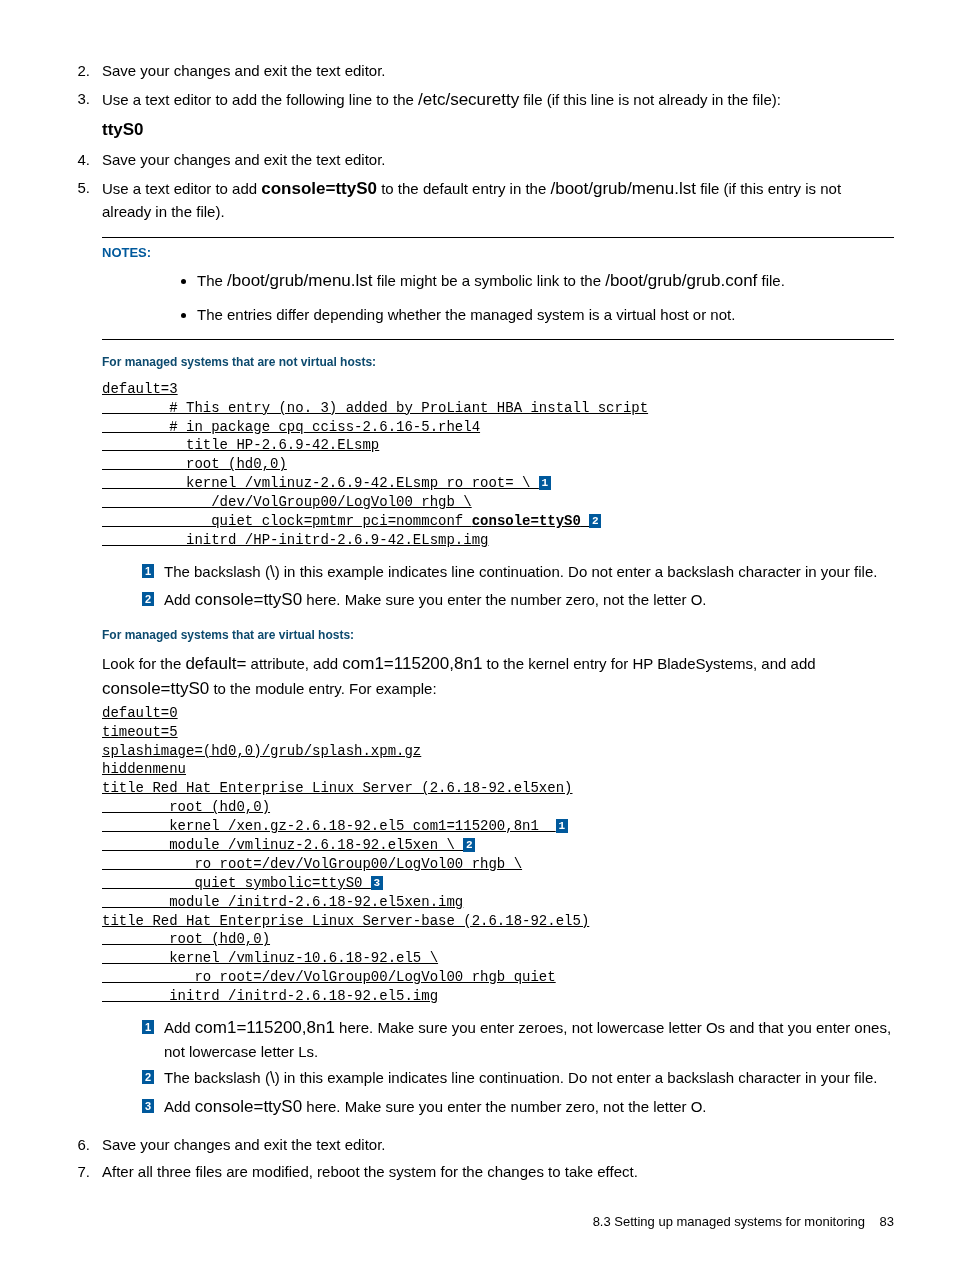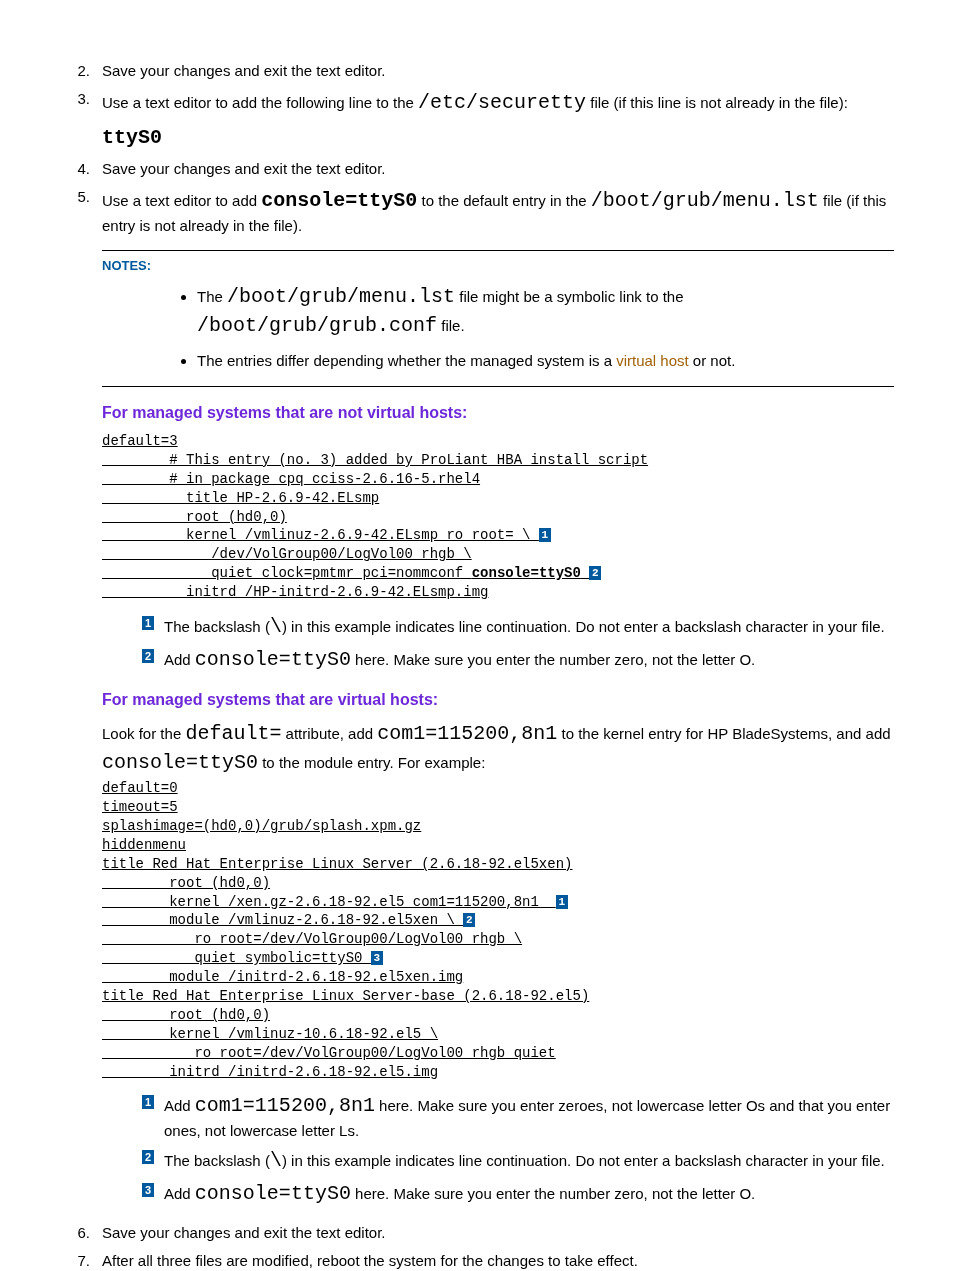--- a/index.html
+++ b/index.html
@@ -9,29 +9,29 @@
     margin: 0;
     padding: 60px 60px 40px 60px;
     line-height: 1.45;
     background: #fff;
   }
   .content { max-width: 840px; margin: 0 auto; }
   ol.main { list-style: none; padding: 0; margin: 0; }
   ol.main > li { display: flex; margin-bottom: 6px; }
   ol.main > li > .num { width: 30px; flex: 0 0 30px; text-align: right; padding-right: 12px; }
   ol.main > li > .body { flex: 1; }
-  code, .mono { font-family: Liberation Mono, monospace; font-size: 20px; }
+  code, .mono { font-family: Liberation Sans, sans-serif; font-size: 17px; }
   .monoblock { font-family: "Courier New", monospace; font-size: 14px; white-space: pre; margin: 2px 0 10px 0; line-height: 1.35; text-decoration: underline; }
   .bold { font-weight: bold; }
   .notes-hr { border: none; border-top: 1px solid #000; margin: 14px 0 6px 0; }
   .notes-title { font-weight: bold; color: #00599c; font-size: 13px; margin: 4px 0 6px 0; }
   .notes ul { list-style: disc; margin: 0 0 6px 0; padding-left: 48px; }
   .notes li { margin-bottom: 10px; margin-left: 47px; }
-  a.link { color: #a16207; text-decoration: none; }
-  .subhead { color: #6d28d9; font-weight: bold; font-size: 16px; margin: 14px 0 8px 0; }
+  a.link { color: #000000; text-decoration: none; }
+  .subhead { color: #0c4a6e; font-weight: bold; font-size: 12px; margin: 14px 0 8px 0; }
   .callout { display: inline-block; background: #00599c; color: #fff; font-size: 11px; font-weight: bold; width: 12px; height: 14px; text-align: center; line-height: 14px; vertical-align: 1px; }
   .callout-list { list-style: none; padding: 0; margin: 8px 0 8px 40px; }
   .callout-list > li { display: flex; margin-bottom: 4px; }
   .callout-list > li > .cnum { flex: 0 0 22px; }
   .callout-list > li > .ctxt { flex: 1; }
   .footer { text-align: right; font-size: 13px; margin-top: 30px; }
 </style>
 </head>
 <body>
 

